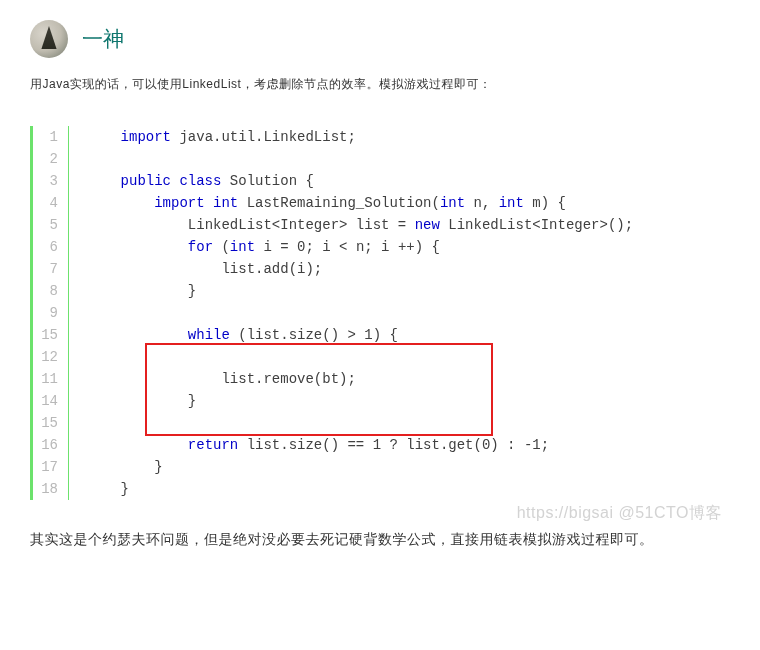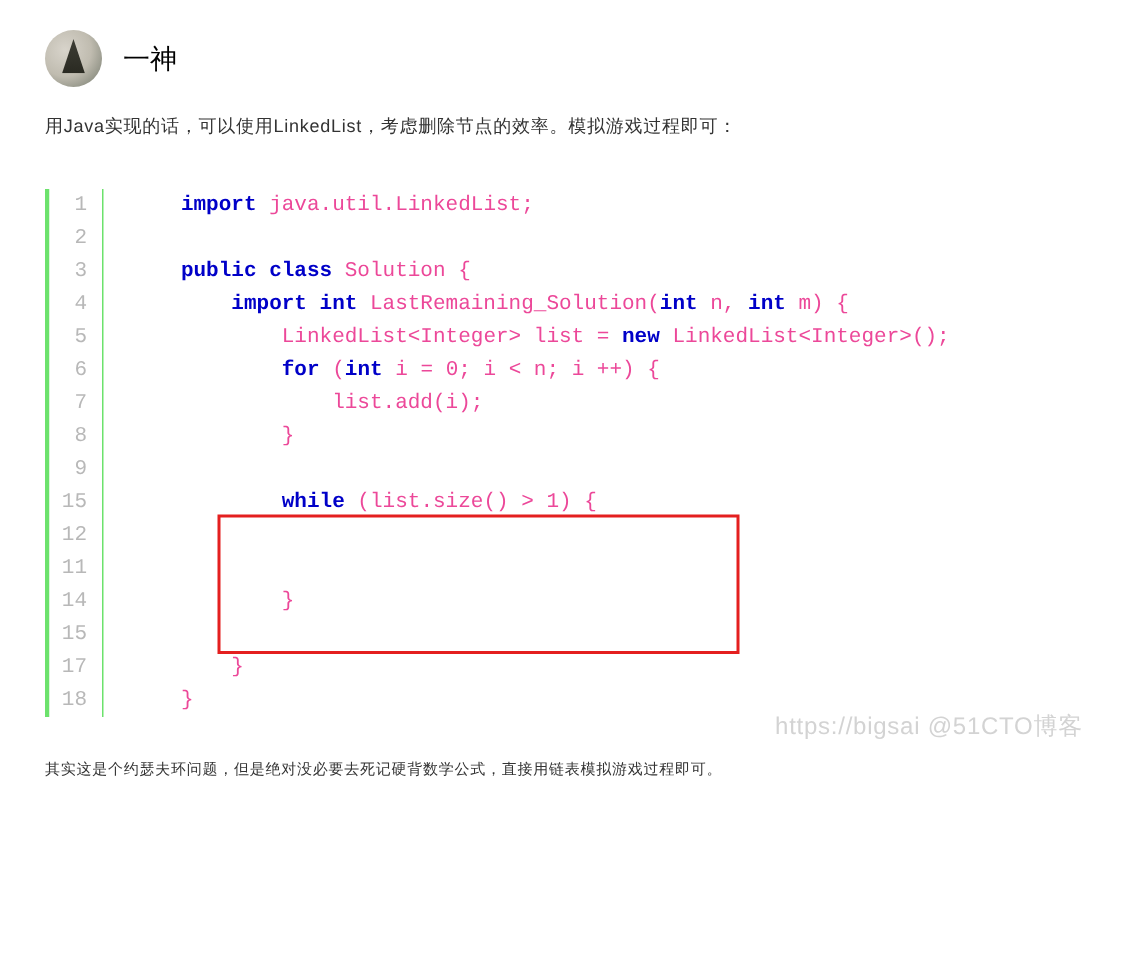--- a/index.html
+++ b/index.html
@@ -26,31 +26,31 @@
     }
     .avatar::after {
       content: "";
       position: absolute;
       left: 30%; top: 16%;
       width: 40%; height: 60%;
       background: linear-gradient(#3d3d35,#2a2a22);
       clip-path: polygon(50% 0,100% 100%,0 100%);
     }
     .username {
-      color: #000000;
-      font-size: 18px;
+      color: #0f766e;
+      font-size: 21px;
     }
     .body-text {
       font-size: 12px;
       margin: 14px 0 30px;
       line-height: 1.8;
       letter-spacing: .5px;
     }
     .bottom-text {
-      font-size: 10px;
+      font-size: 14px;
       margin: 26px 0 10px;
       line-height: 1.9;
       letter-spacing: .5px;
     }
     .code-block {
       position: relative;
       font-family: Consolas, "Courier New", monospace;
       font-size: 14px;
       line-height: 22px;
       border-left: 3px solid #6ce26c;
@@ -67,22 +67,22 @@
       user-select: none;
       border-right: 1px solid #6ce26c;
       flex-shrink: 0;
       background: #fff;
     }
     .code {
       padding-left: 18px;
       white-space: pre;
       color: #333;
     }
-    .kw { color: #0000c8; font-weight: bold; }
-    .plain { color: #ec4899; }
+    .kw { color: #0000c8; font-weight: normal; }
+    .plain { color: #404040; }
     .highlight-box {
       position: absolute;
       border: 2px solid #e41f1f;
       pointer-events: none;
     }
     .watermark {
       position: absolute;
       right: 8px;
       bottom: 28px;
       color: #d3d3d3;
@@ -143,28 +143,33 @@
       </div>
       <div class="code-row">
         <div class="gutter">15</div>
         <div class="code">            <span class="kw">while</span><span class="plain"> (list.size() &gt; 1) {</span></div>
       </div>
       <div class="code-row">
         <div class="gutter">12</div>
       </div>
       <div class="code-row">
         <div class="gutter">11</div>
+        <div class="code">                <span class="plain">list.remove(bt);</span></div>
       </div>
       <div class="code-row">
         <div class="gutter">14</div>
         <div class="code">            <span class="plain">}</span></div>
       </div>
       <div class="code-row">
         <div class="gutter">15</div>
         <div class="code"></div>
+      </div>
+      <div class="code-row">
+        <div class="gutter">16</div>
+        <div class="code">            <span class="kw">return</span><span class="plain"> list.size() == 1 ? list.get(0) : -1;</span></div>
       </div>
       <div class="code-row">
         <div class="gutter">17</div>
         <div class="code">        <span class="plain">}</span></div>
       </div>
       <div class="code-row">
         <div class="gutter">18</div>
         <div class="code">    <span class="plain">}</span></div>
       </div>
     </div>

